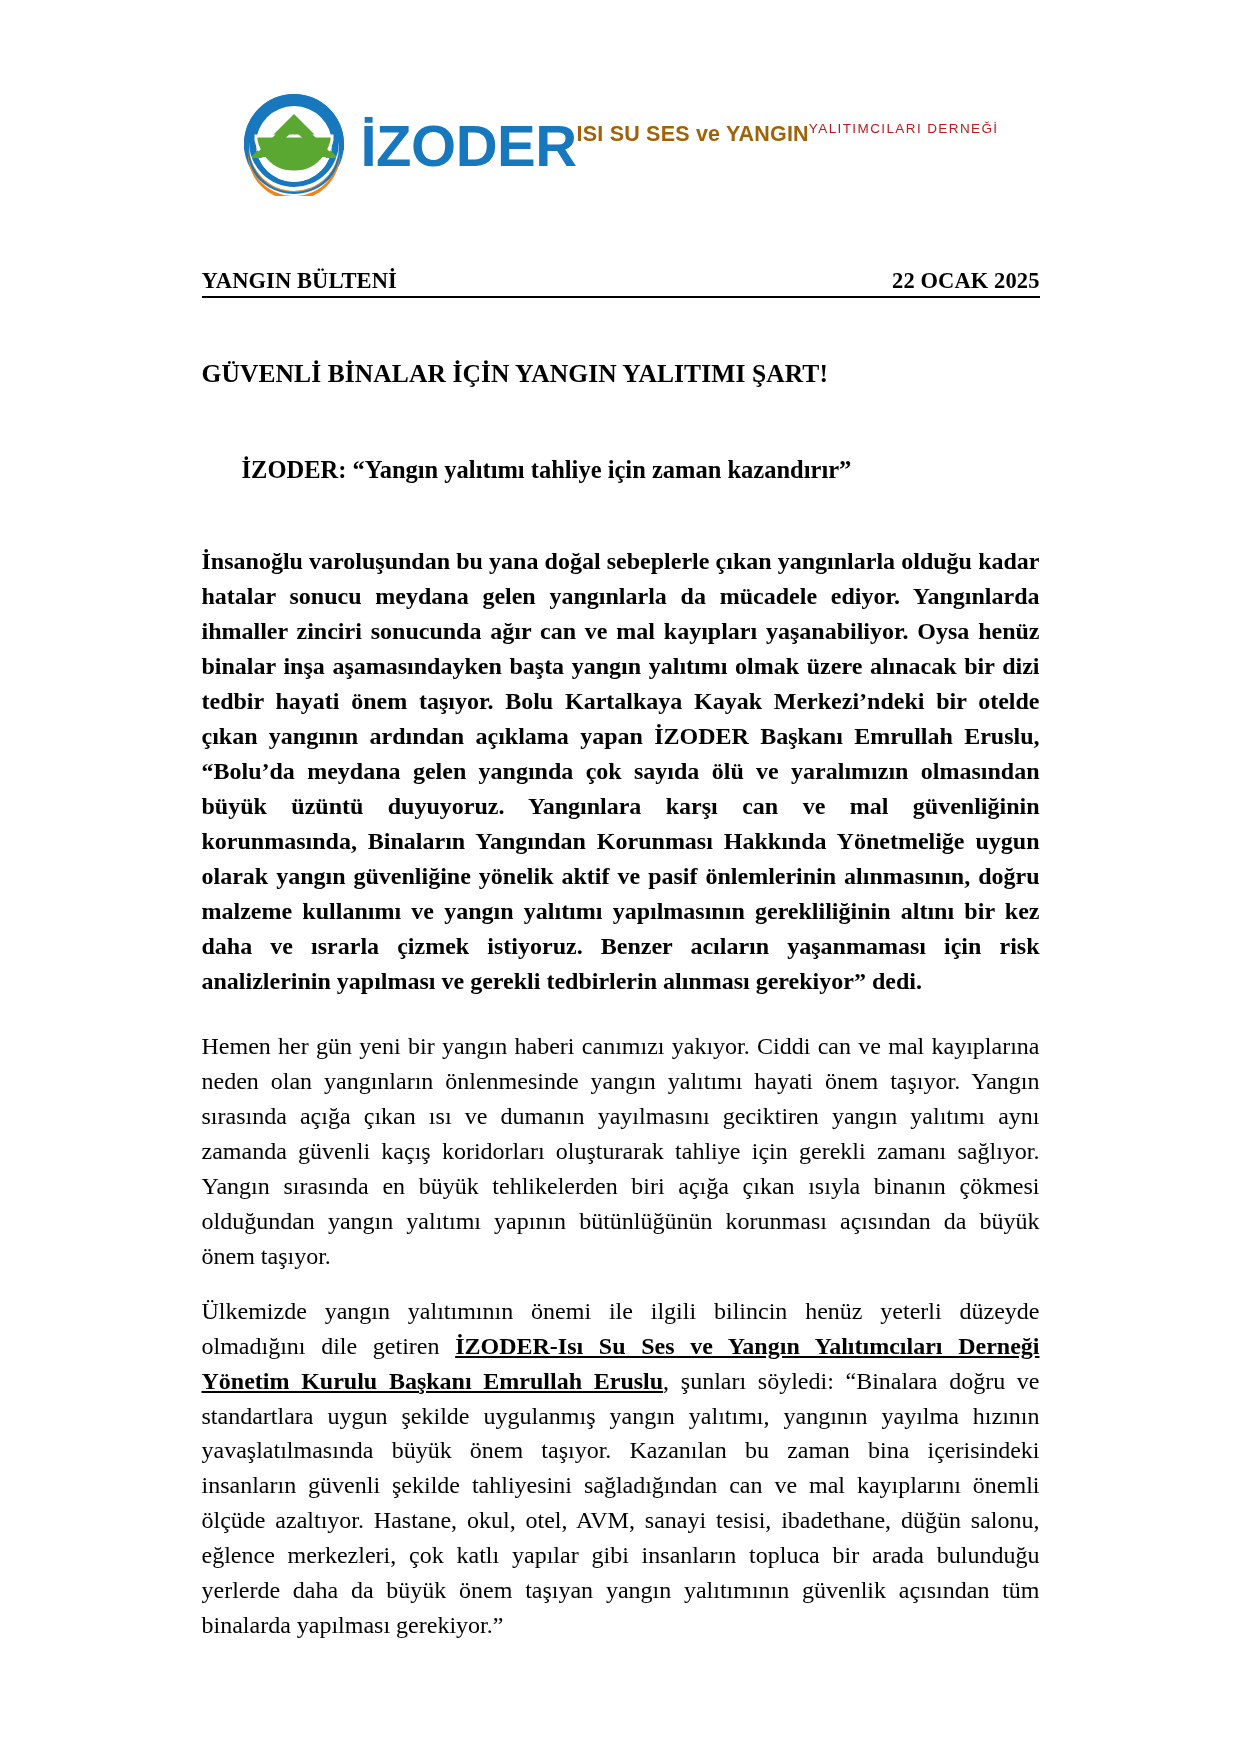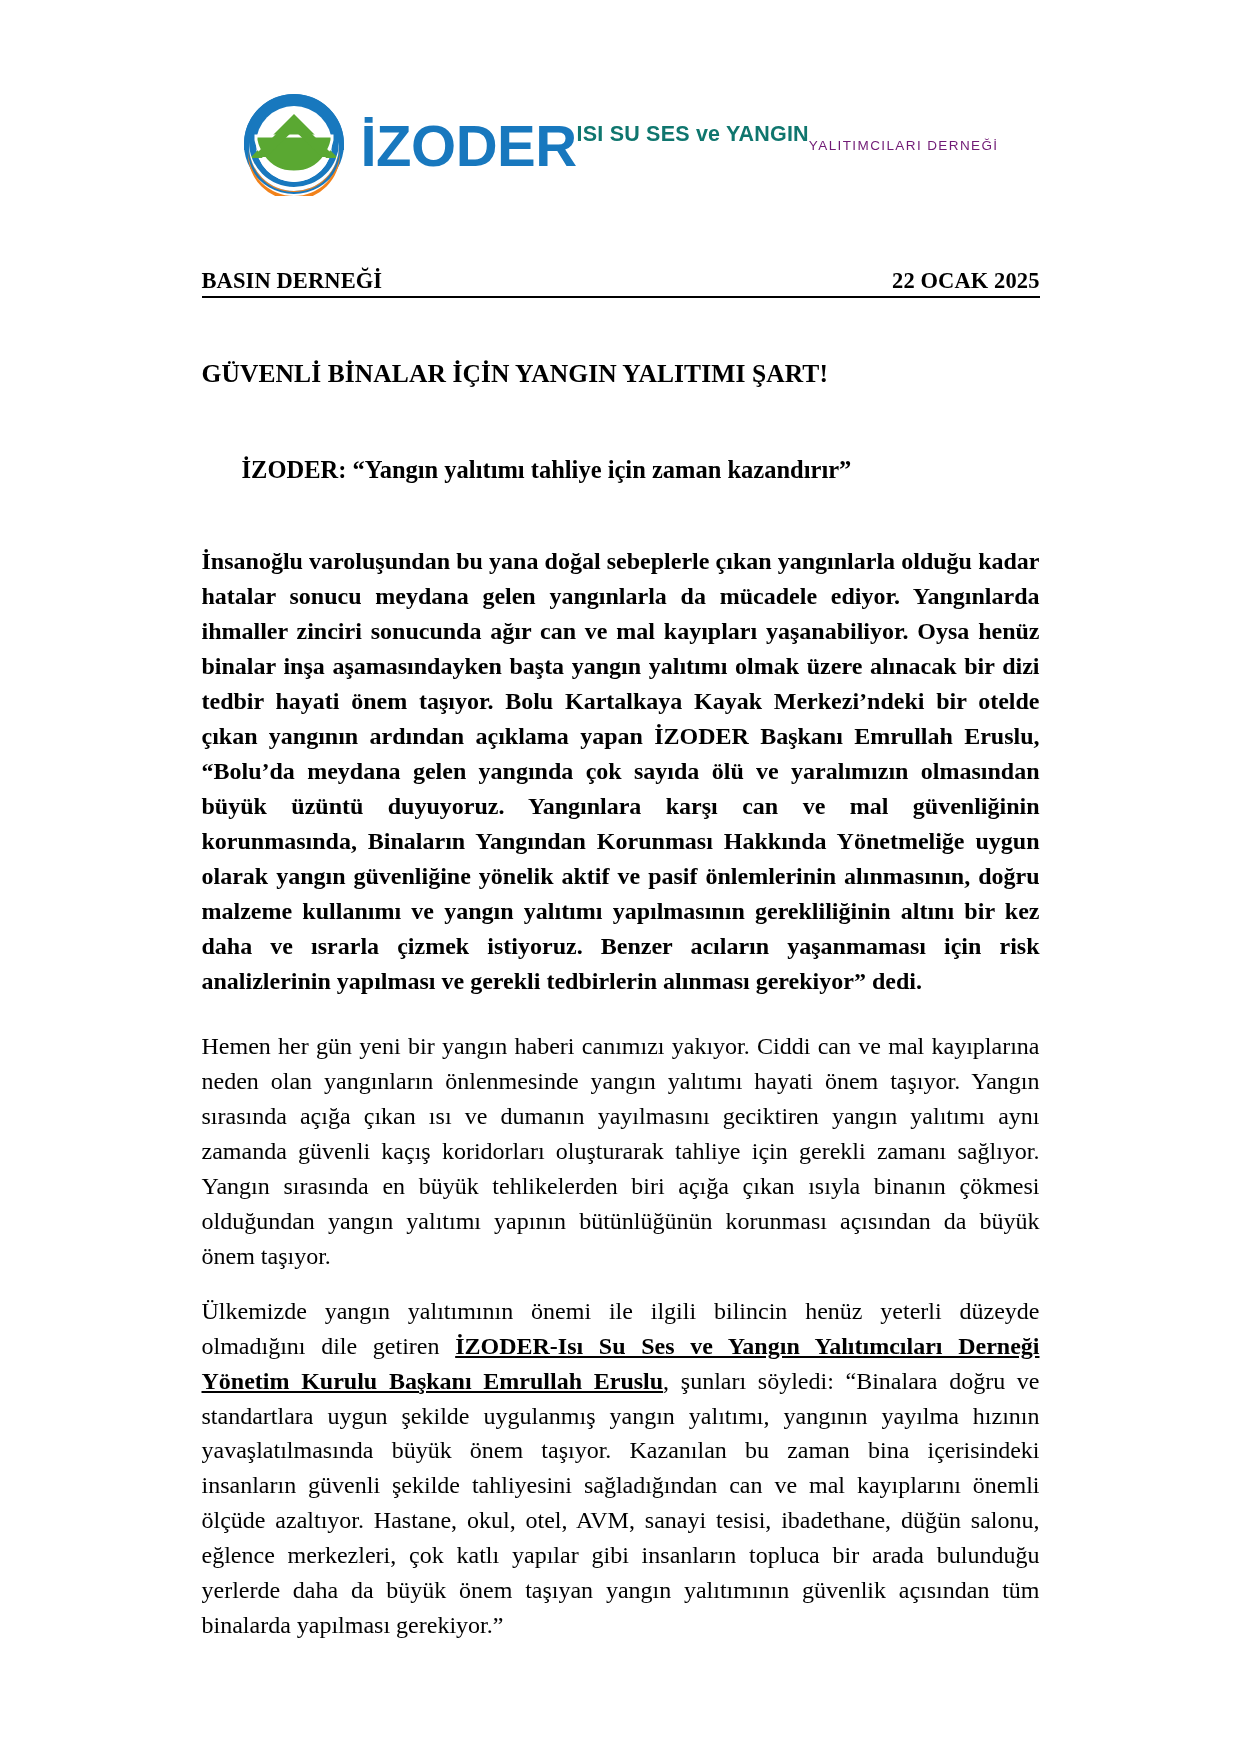--- a/index.html
+++ b/index.html
@@ -56,31 +56,31 @@
     font-size: 58px;
     letter-spacing: -0.5px;
     color: #1878be;
     line-height: 0.92;
   }
   .logo-tag1 {
     font-family: "Liberation Sans", "DejaVu Sans", sans-serif;
     font-weight: 700;
     font-size: 21.5px;
     letter-spacing: 0.2px;
-    color: #0f766e;
+    color: #a16207;
     margin-top: 4px;
     line-height: 1.05;
   }
   .logo-tag2 {
     font-family: "Liberation Sans", "DejaVu Sans", sans-serif;
     font-weight: 400;
     font-size: 13.5px;
     letter-spacing: 1.4px;
-    color: #701a75;
-    margin-top: 20px;
+    color: #b91c1c;
+    margin-top: 3px;
     line-height: 1.05;
   }
 
   
   .content {
     width: 838px;
     margin: 0 auto;
     padding-left: 0;
     box-sizing: border-box;
   }
@@ -178,21 +178,21 @@
         <div class="logo-word">İZODER</div>
         <div class="logo-tag1">ISI SU SES ve YANGIN</div>
         <div class="logo-tag2">YALITIMCILARI DERNEĞİ</div>
       </div>
     </div>
   </div>
 
   <div class="content">
 
     <div class="doc-header">
-      <div class="hdr-left">BASIN DERNEĞİ</div>
+      <div class="hdr-left">YANGIN BÜLTENİ</div>
       <div class="hdr-right">22 OCAK 2025</div>
     </div>
 
     <h1 class="title">GÜVENLİ BİNALAR İÇİN YANGIN YALITIMI ŞART!</h1>
 
     <h2 class="subtitle">İZODER: “Yangın yalıtımı tahliye için zaman kazandırır”</h2>
 
     <p class="para lead">İnsanoğlu varoluşundan bu yana doğal sebeplerle çıkan yangınlarla olduğu kadar hatalar sonucu meydana gelen yangınlarla da mücadele ediyor. Yangınlarda ihmaller zinciri sonucunda ağır can ve mal kayıpları yaşanabiliyor. Oysa henüz binalar inşa aşamasındayken başta yangın yalıtımı olmak üzere alınacak bir dizi tedbir hayati önem taşıyor. Bolu Kartalkaya Kayak Merkezi’ndeki bir otelde çıkan yangının ardından açıklama yapan İZODER Başkanı Emrullah Eruslu, “Bolu’da meydana gelen yangında çok sayıda ölü ve yaralımızın olmasından büyük üzüntü duyuyoruz. Yangınlara karşı can ve mal güvenliğinin korunmasında, Binaların Yangından Korunması Hakkında Yönetmeliğe uygun olarak yangın güvenliğine yönelik aktif ve pasif önlemlerinin alınmasının, doğru malzeme kullanımı ve yangın yalıtımı yapılmasının gerekliliğinin altını bir kez daha ve ısrarla çizmek istiyoruz. Benzer acıların yaşanmaması için risk analizlerinin yapılması ve gerekli tedbirlerin alınması gerekiyor” dedi.</p>
 
     <p class="para">Hemen her gün yeni bir yangın haberi canımızı yakıyor. Ciddi can ve mal kayıplarına neden olan yangınların önlenmesinde yangın yalıtımı hayati önem taşıyor. Yangın sırasında açığa çıkan ısı ve dumanın yayılmasını geciktiren yangın yalıtımı aynı zamanda güvenli kaçış koridorları oluşturarak tahliye için gerekli zamanı sağlıyor. Yangın sırasında en büyük tehlikelerden biri açığa çıkan ısıyla binanın çökmesi olduğundan yangın yalıtımı yapının bütünlüğünün korunması açısından da büyük önem taşıyor.</p>

